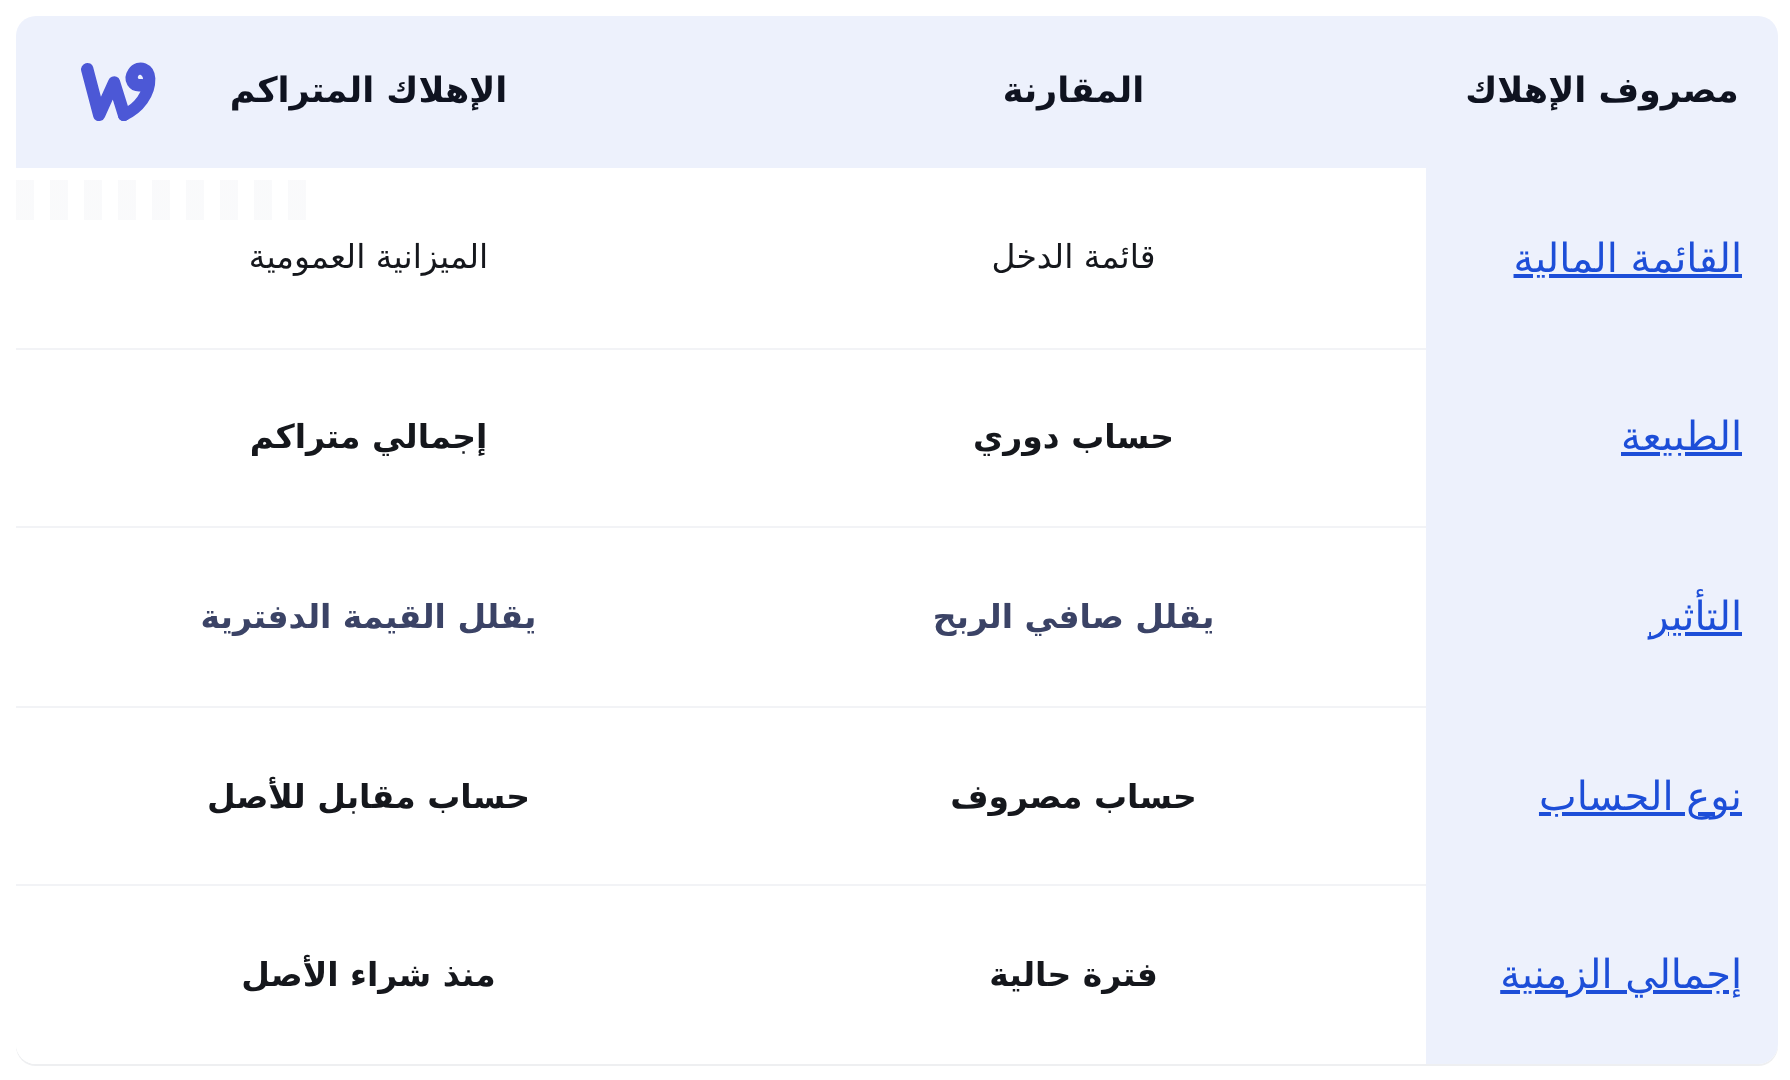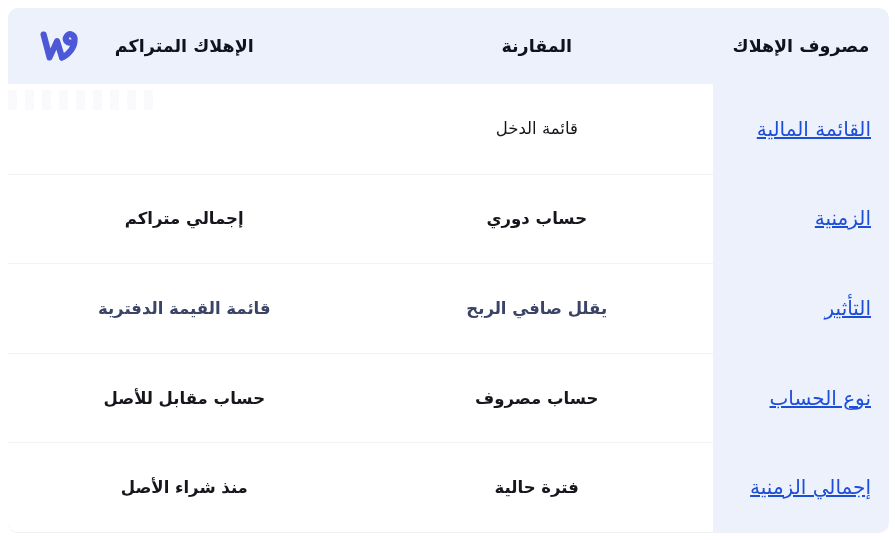--- a/index.html
+++ b/index.html
@@ -111,32 +111,33 @@
       </svg>
     </div>
   </div>
 
   <div class="table-body">
     <div class="ghost-artifact"></div>
 
     <div class="body-row">
       <div class="label-cell">القائمة المالية</div>
       <div class="value-cell">قائمة الدخل</div>
+      <div class="value-cell">الميزانية العمومية</div>
     </div>
 
     <div class="body-row">
-      <div class="label-cell">الزمنية</div>
+      <div class="label-cell">الطبيعة</div>
       <div class="value-cell">حساب دوري</div>
       <div class="value-cell">إجمالي متراكم</div>
     </div>
 
     <div class="body-row highlight">
       <div class="label-cell">التأثير</div>
       <div class="value-cell">يقلل صافي الربح</div>
-      <div class="value-cell">قائمة القيمة الدفترية</div>
+      <div class="value-cell">يقلل القيمة الدفترية</div>
     </div>
 
     <div class="body-row">
       <div class="label-cell">نوع الحساب</div>
       <div class="value-cell">حساب مصروف</div>
       <div class="value-cell">حساب مقابل للأصل</div>
     </div>
 
     <div class="body-row">
       <div class="label-cell">إجمالي الزمنية</div>

